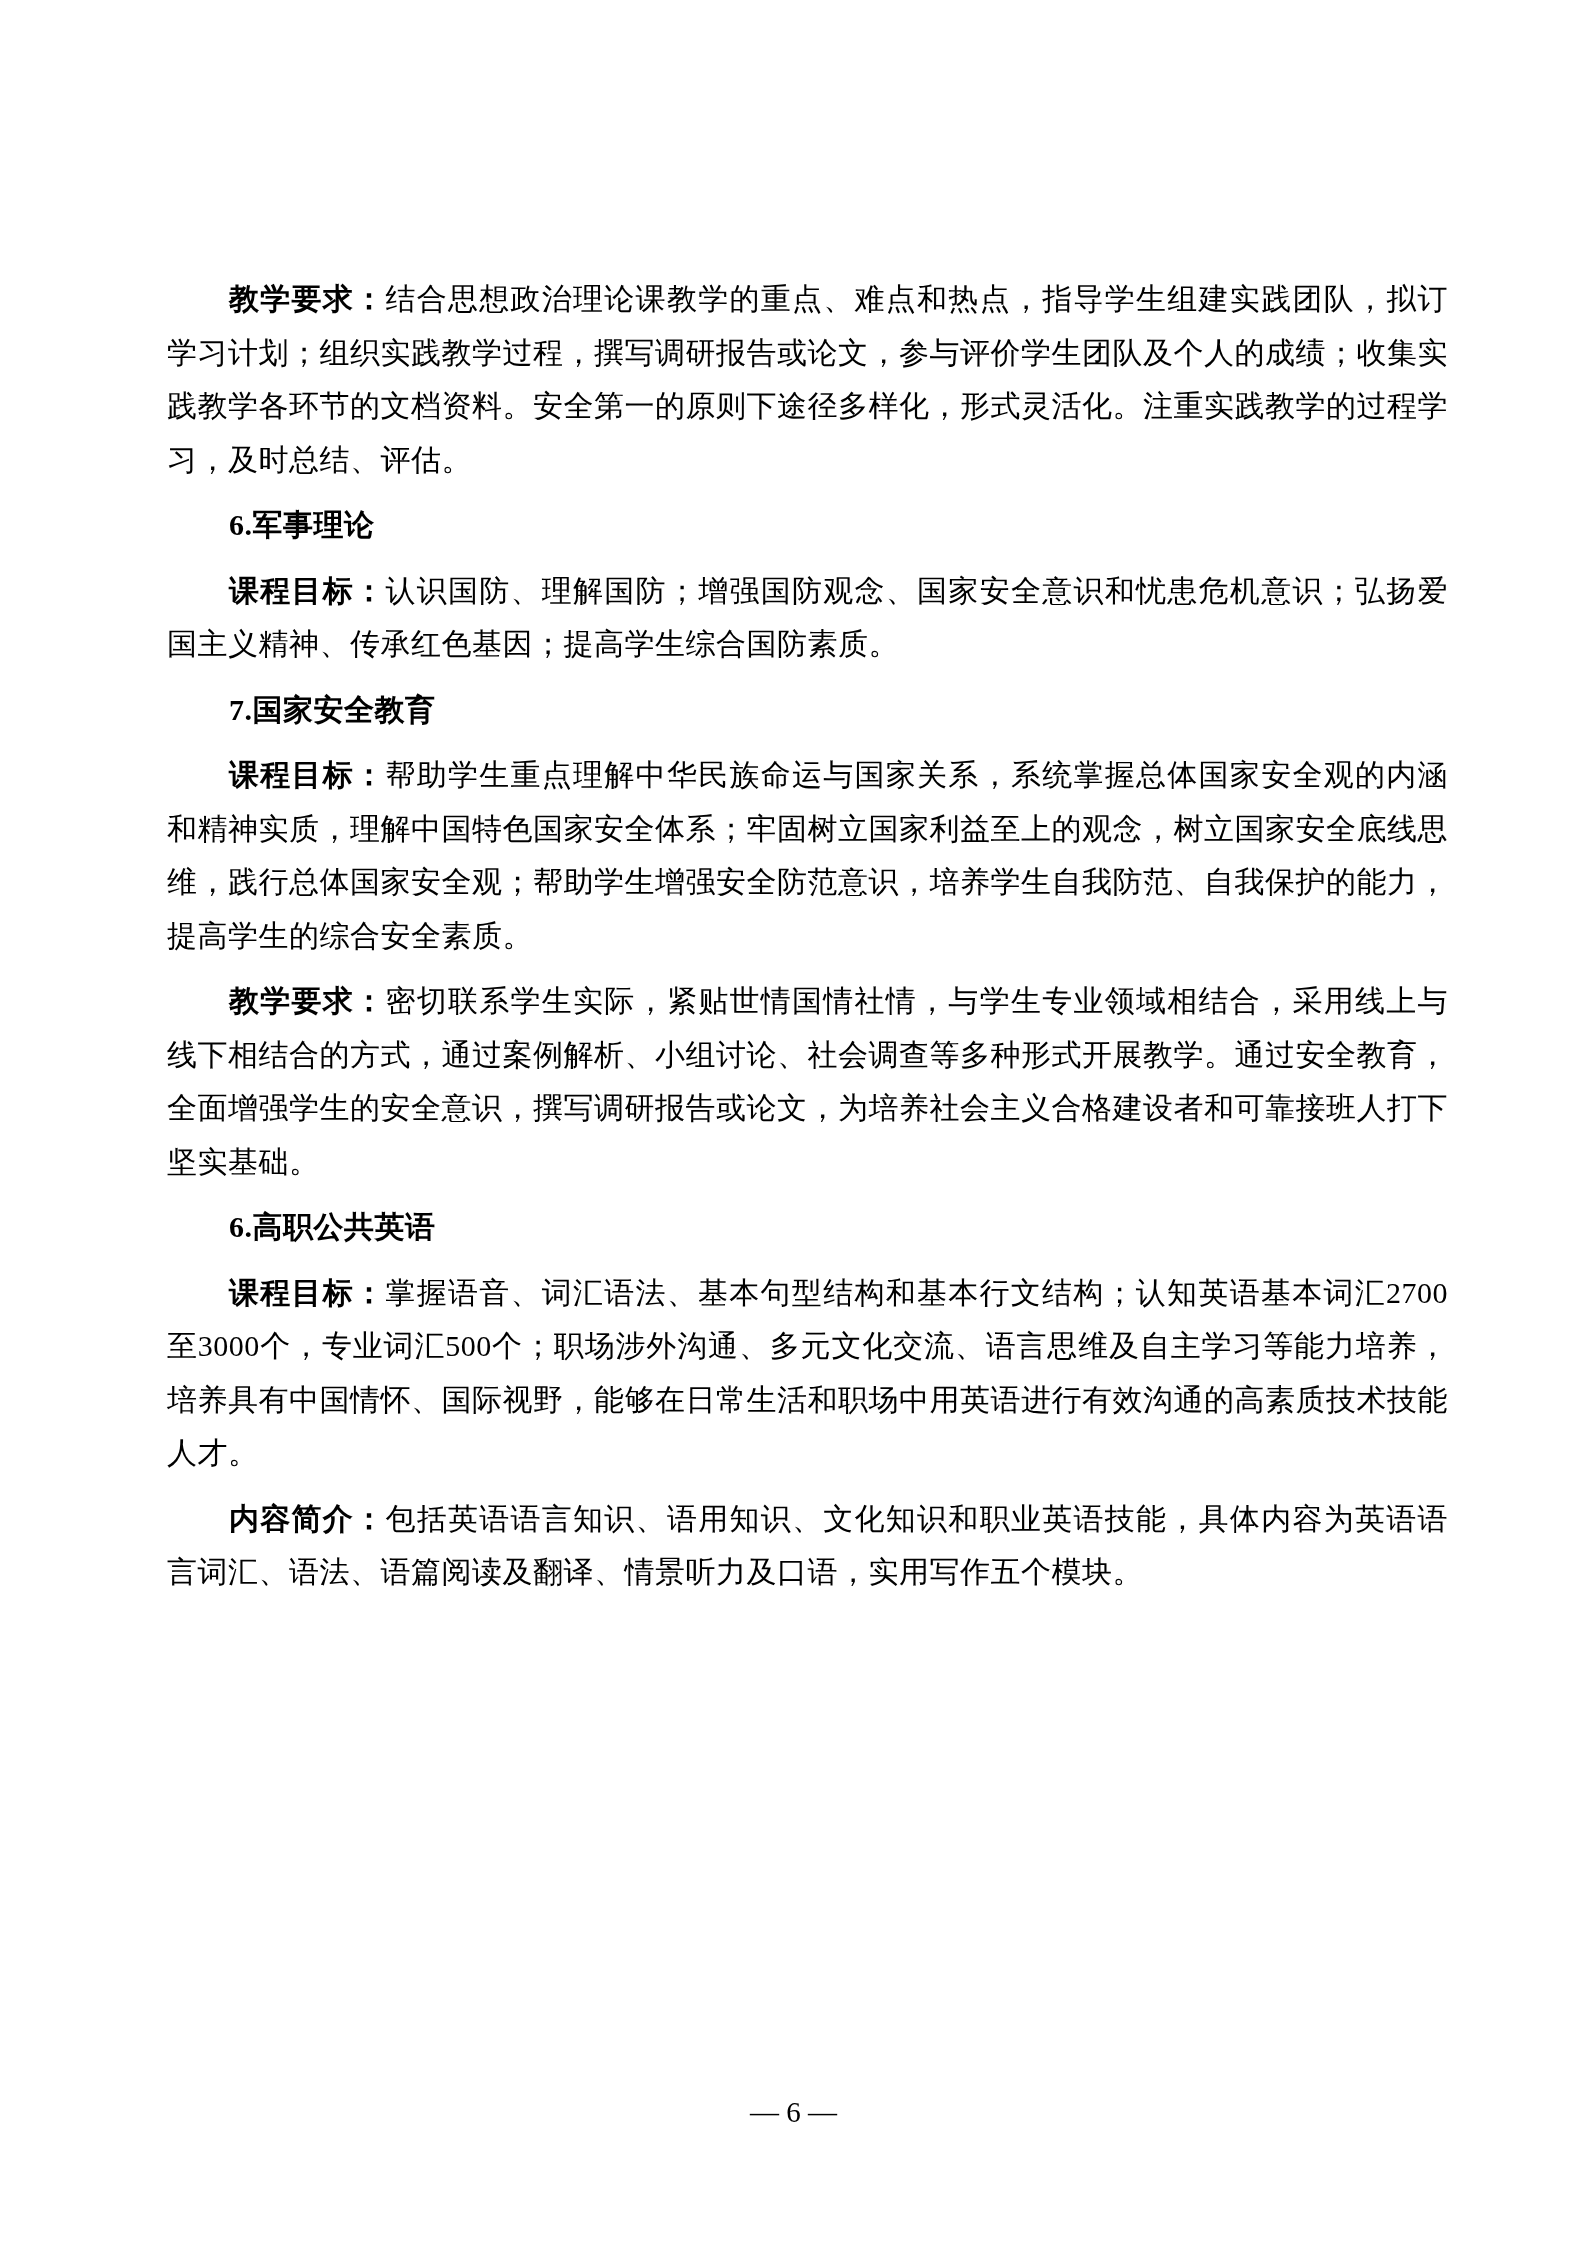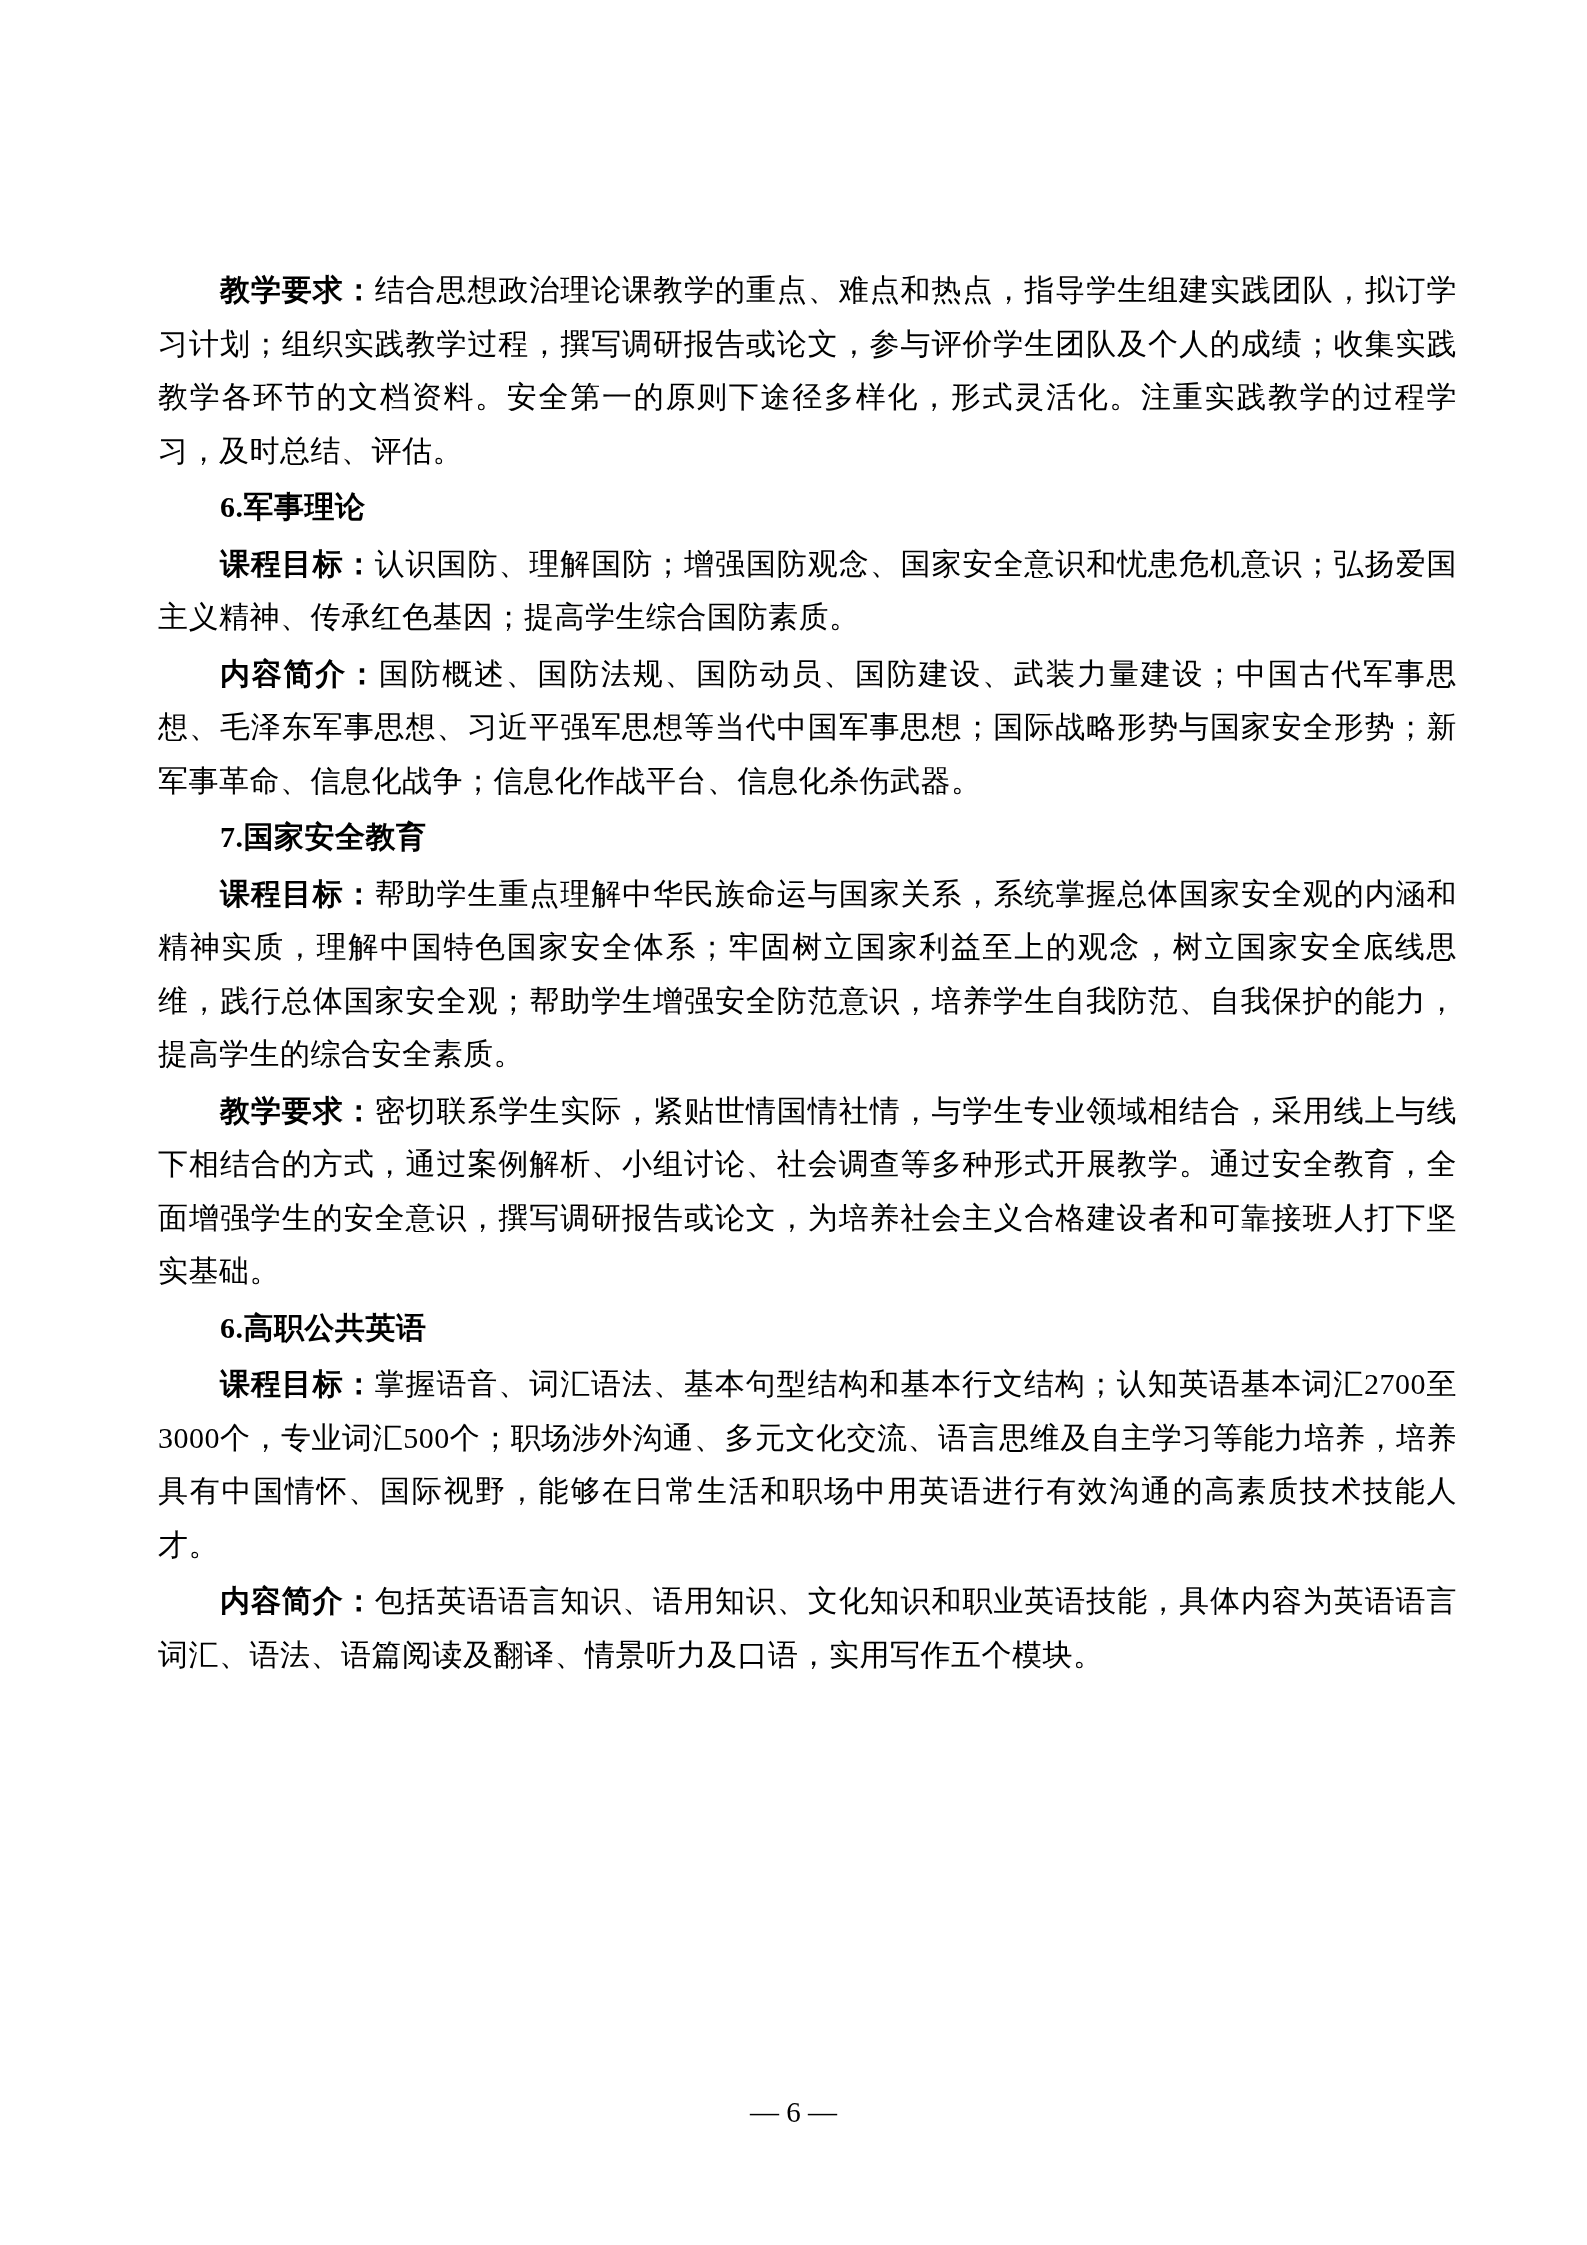--- a/index.html
+++ b/index.html
@@ -21,21 +21,21 @@
     left: 155px;
     top: 260px;
     width: 1305px;
     font-size: 30px;
     line-height: 53.5px;
     text-align: justify;
     text-justify: inter-character;
     letter-spacing: 0.5px;
   }
   .content p {
-    margin: 3px;
+    margin: 12px;
     padding: 0;
     text-indent: 62px;
   }
   .content p.heading {
     font-weight: bold;
   }
   .para-label {
     font-weight: bold;
   }
   .footer {
@@ -53,21 +53,20 @@
 <body>
 
 <div class="page">
   <div class="content">
   <p class="body"><span class="para-label">教学要求：</span><span class="para-text">结合思想政治理论课教学的重点、难点和热点，指导学生组建实践团队，拟订学习计划；组织实践教学过程，撰写调研报告或论文，参与评价学生团队及个人的成绩；收集实践教学各环节的文档资料。安全第一的原则下途径多样化，形式灵活化。注重实践教学的过程学习，及时总结、评估。</span></p>
 
   <p class="heading">6.军事理论</p>
 
   <p class="body"><span class="para-label">课程目标：</span><span class="para-text">认识国防、理解国防；增强国防观念、国家安全意识和忧患危机意识；弘扬爱国主义精神、传承红色基因；提高学生综合国防素质。</span></p>
 
-  <p class="body"><span class="para-label">内容简介：</span><span class="para-text">国防概述、国防法规、国防动员、国防建设、武装力量建设；中国古代军事思想、毛泽东军事思想、习近平强军思想等当代中国军事思想；国际战略形势与国家安全形势；新军事革命、信息化战争；信息化作战平台、信息化杀伤武器。</span></p>
 
 
   <p class="heading">7.国家安全教育</p>
 
   <p class="body"><span class="para-label">课程目标：</span><span class="para-text">帮助学生重点理解中华民族命运与国家关系，系统掌握总体国家安全观的内涵和精神实质，理解中国特色国家安全体系；牢固树立国家利益至上的观念，树立国家安全底线思维，践行总体国家安全观；帮助学生增强安全防范意识，培养学生自我防范、自我保护的能力，提高学生的综合安全素质。</span></p>
 
 
   <p class="body"><span class="para-label">教学要求：</span><span class="para-text">密切联系学生实际，紧贴世情国情社情，与学生专业领域相结合，采用线上与线下相结合的方式，通过案例解析、小组讨论、社会调查等多种形式开展教学。通过安全教育，全面增强学生的安全意识，撰写调研报告或论文，为培养社会主义合格建设者和可靠接班人打下坚实基础。</span></p>
 
   <p class="heading">6.高职公共英语</p>

